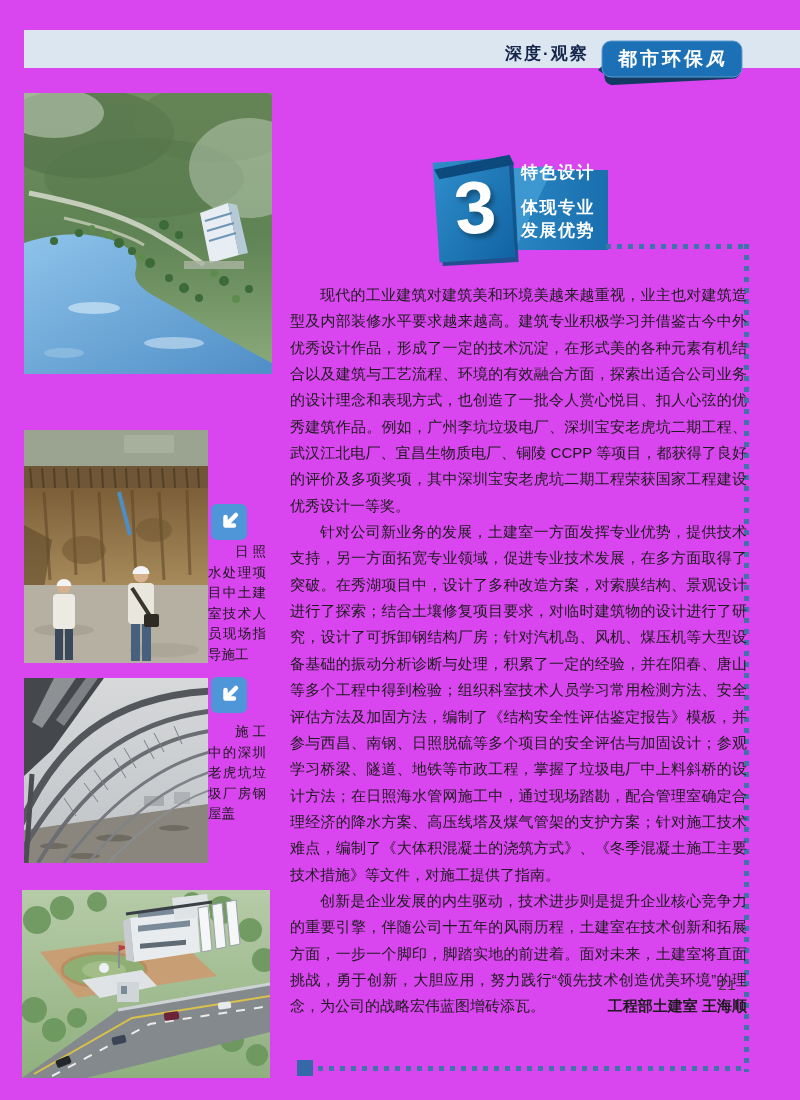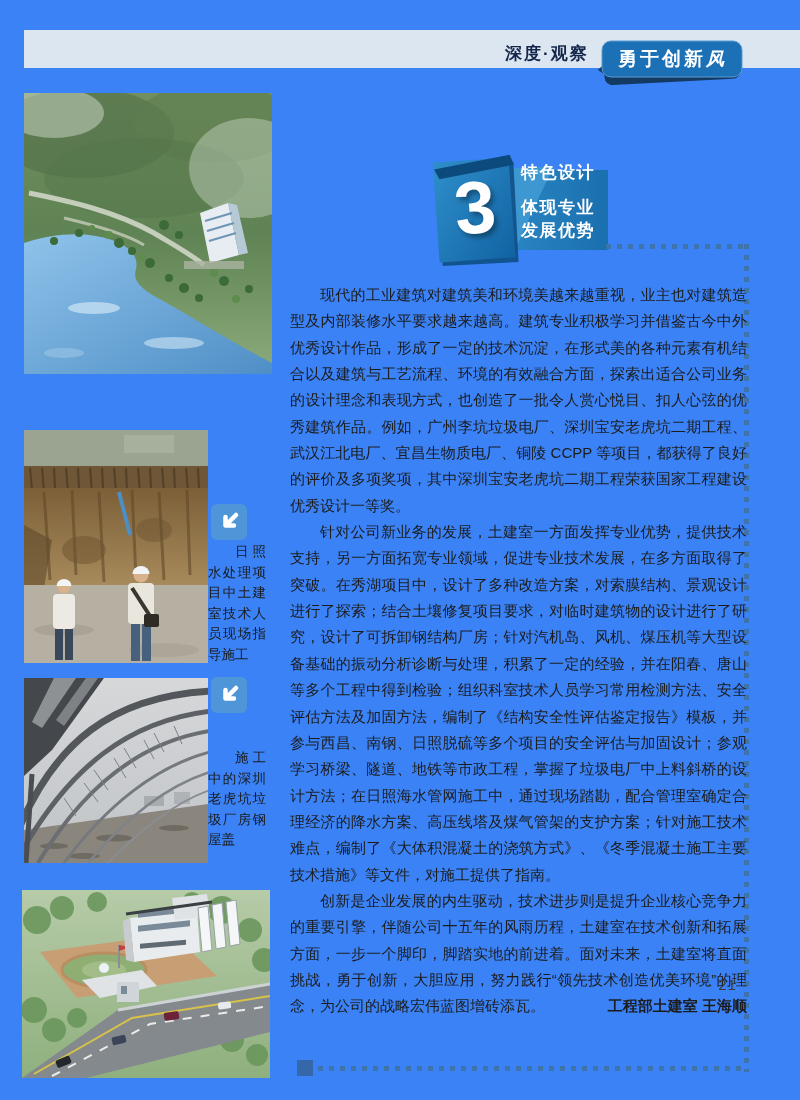--- a/index.html
+++ b/index.html
@@ -1,16 +1,16 @@
 <!DOCTYPE html>
 <html><head>
 <meta charset="utf-8">
 <style>
   html,body{margin:0;padding:0;background:#ffffff;}
-  .page{position:relative;width:800px;height:1100px;background:#3b82f6;overflow:hidden;
+  .page{position:relative;width:800px;height:1100px;background:#d946ef;overflow:hidden;
         font-family:"Liberation Sans","DejaVu Sans",sans-serif;}
   .abs{position:absolute;}
 
   
   .header-band{left:24px;top:30px;width:776px;height:38px;background:#dce6f1;}
   .section-label{left:505px;top:42px;font-size:17px;font-weight:bold;color:#14254a;letter-spacing:2px;}
   .logo-wrap{left:594px;top:36px;width:156px;height:50px;}
   .logo-text{left:608px;top:46px;width:126px;text-align:center;font-size:19px;font-weight:bold;
              color:#ffffff;letter-spacing:3px;white-space:nowrap;}
   .logo-mark{font-style:italic;font-size:18px;letter-spacing:0;}
@@ -49,21 +49,21 @@
   <div class="abs header-band"></div>
   <div class="abs section-label">深度·观察</div>
   <div class="abs logo-wrap">
     <svg width="156" height="50" viewBox="0 0 156 50">
       <rect x="10" y="14" width="136" height="32" rx="8" fill="#123a63" transform="rotate(-3 78 30)"></rect>
       <polygon points="4,34 22,46 34,40 12,26" fill="#123a63"></polygon>
       <rect x="8" y="5" width="140" height="36" rx="9" fill="#1b70b6" stroke="#5d9bd0" stroke-width="1"></rect>
     </svg>
   </div>
   <div class="abs logo-text">
-    <span>勇于创新</span><span class="logo-mark">风</span>
+    <span>都市环保</span><span class="logo-mark">风</span>
   </div>
 
   <div class="abs photo" style="left:24px;top:93px;width:248px;height:281px;">
     <svg width="248" height="281" viewBox="0 0 248 281">
       <defs>
         <linearGradient id="mtn" x1="0" y1="0" x2="0" y2="1">
           <stop offset="0" stop-color="#72905f"></stop>
             <stop offset="0.5" stop-color="#5f8354"></stop>
             <stop offset="1" stop-color="#8cab7c"></stop>
         </linearGradient>
@@ -224,21 +224,21 @@
       <line x1="8" y1="96" x2="2" y2="185" stroke="#4a4e52" stroke-width="5"></line>
     </svg>
   </div>
 
   <div class="abs cap-icon" style="left:211px;top:677px;">
     <svg width="36" height="36" viewBox="0 0 36 36">
       <rect width="36" height="36" rx="6" fill="#4f96d8"></rect>
       <path d="M25 11 L14.5 21.5 M14.5 21.5 L14.5 13 M14.5 21.5 L23 21.5" fill="none" stroke="#ffffff" stroke-width="4.5" stroke-linecap="round" stroke-linejoin="round"></path>
     </svg>
   </div>
-  <div class="abs caption" style="left:208px;top:748px;">施工中的深圳老虎坑垃圾厂房钢屋盖</div>
+  <div class="abs caption" style="left:208px;top:722px;">施工中的深圳老虎坑垃圾厂房钢屋盖</div>
 
   <div class="abs photo" style="left:22px;top:890px;width:248px;height:188px;">
     <svg width="248" height="188" viewBox="0 0 248 188">
       <defs>
         <linearGradient id="grass" x1="0" y1="0" x2="0" y2="1">
           <stop offset="0" stop-color="#b6cba8"></stop>
             <stop offset="1" stop-color="#8fb07e"></stop>
         </linearGradient>
       </defs>
       <rect width="248" height="188" fill="url(#grass)"></rect>

